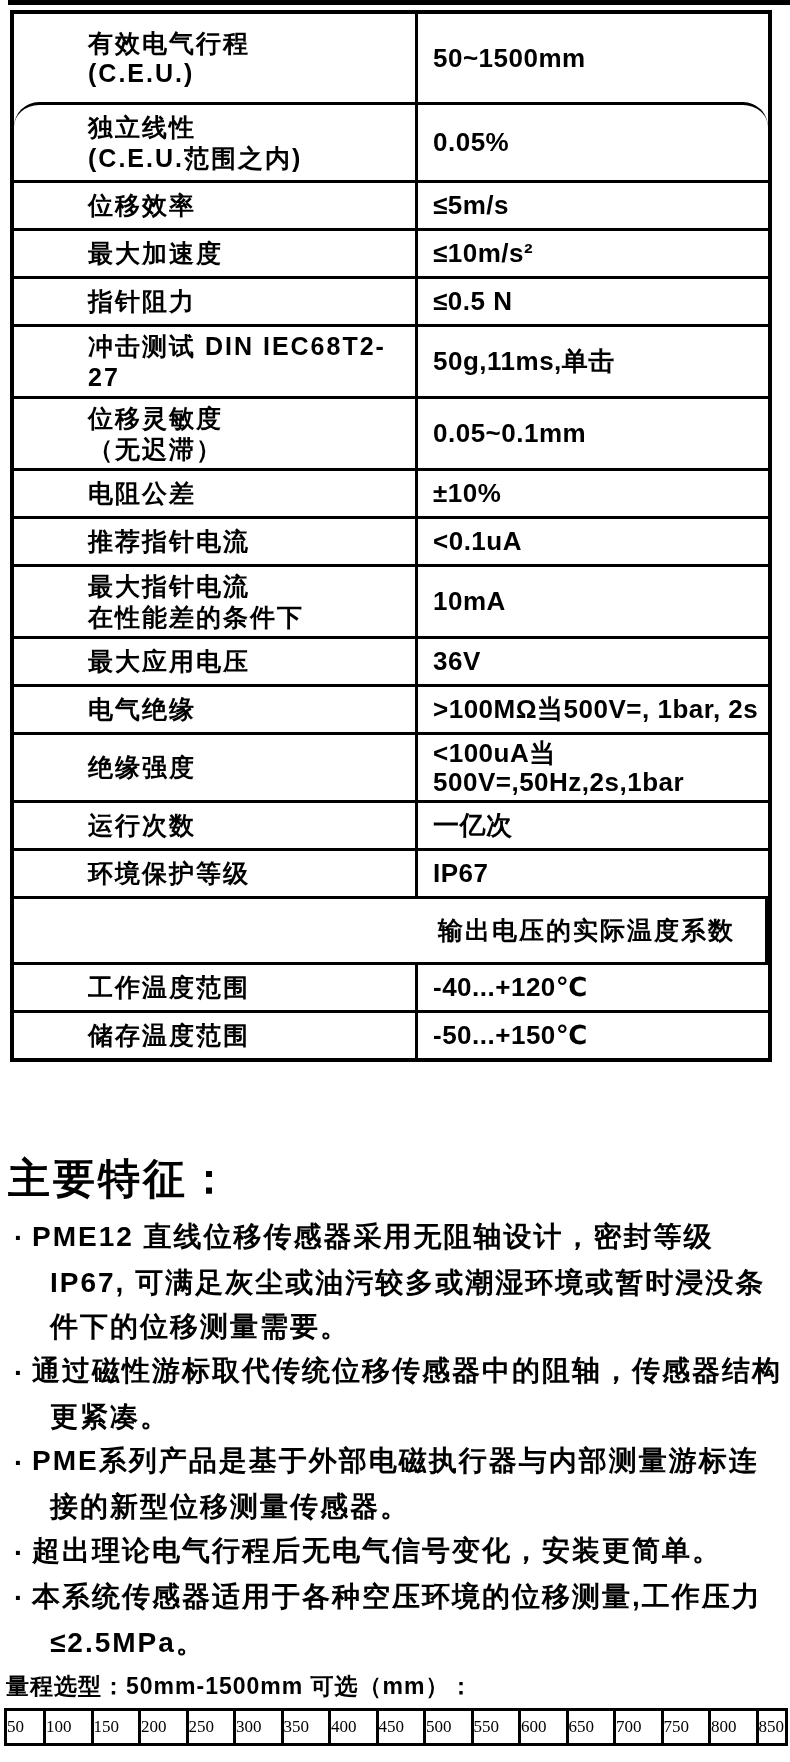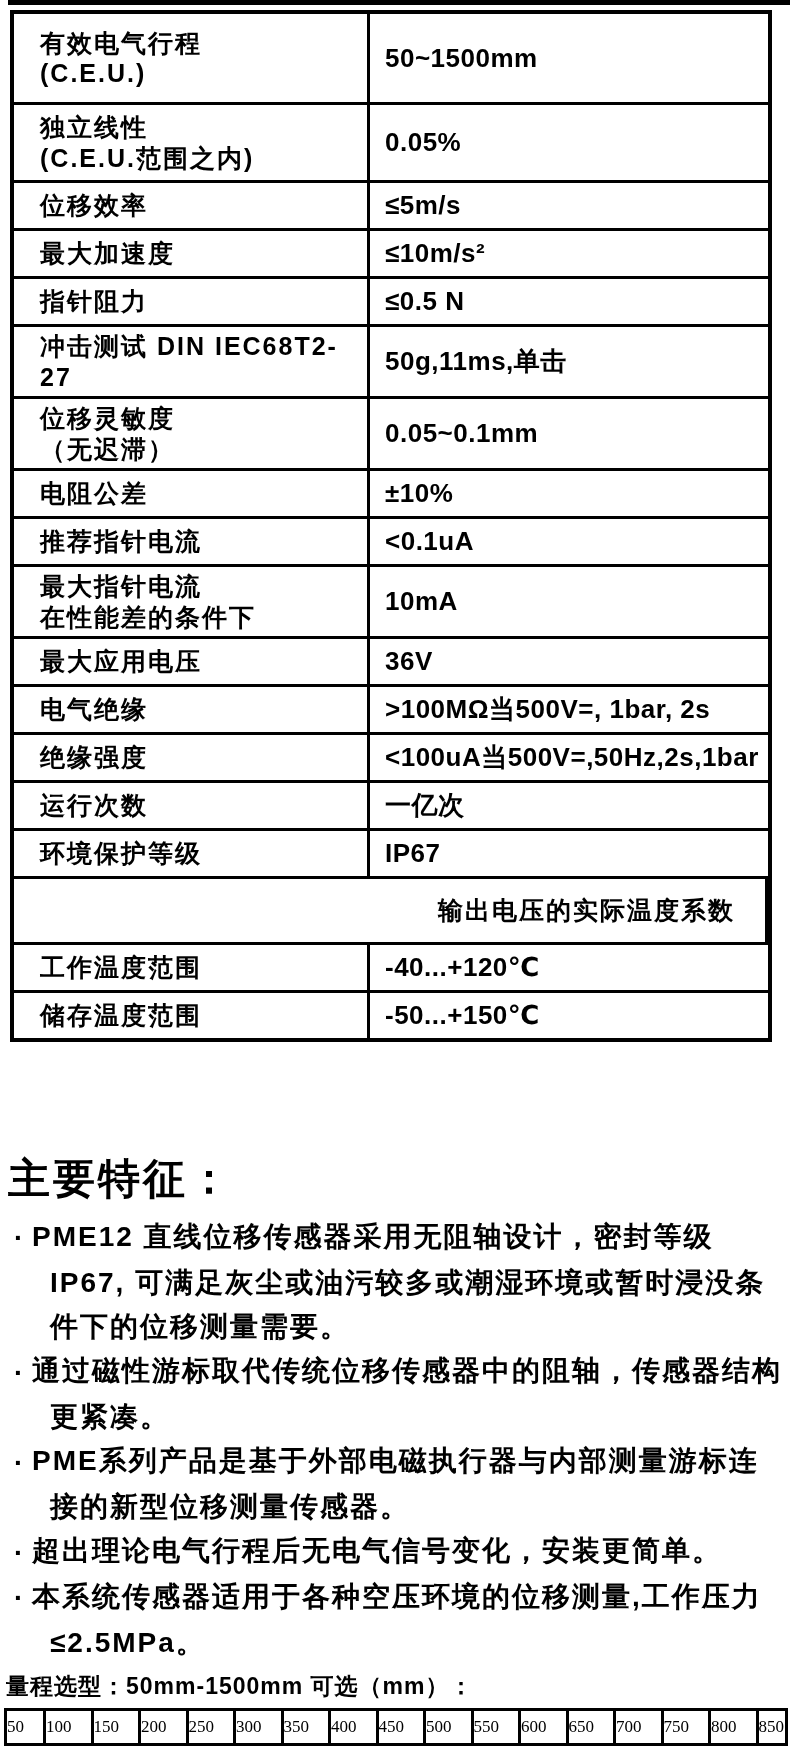--- a/index.html
+++ b/index.html
@@ -10,26 +10,26 @@
   
   .top-rule { position:absolute; top:0; left:8px; width:782px; height:5px; background:#000; }
 
   
   .spec-table { position:absolute; top:10px; left:10px; width:762px;
     border:4px solid #000; }
   .spec-row { display:flex; border-top:3px solid #000; }
   .spec-row:first-child { border-top:none; }
   .cell-label { width:356px; border-right:3px solid #000; padding:4px 6px 4px 26px;
     display:flex; flex-direction:column; justify-content:center;
-    font-size:25px; letter-spacing:2px; white-space:pre-line; line-height:1.22; }
+    font-size:25px; letter-spacing:2px; white-space:pre-line; line-height:1.22;margin-left:48px; }
   .cell-value { flex:1; padding:4px 4px 4px 15px; display:flex; align-items:center;
     font-size:26px; letter-spacing:0.5px; line-height:1.1; }
   .rh-s  { min-height:48px; }
   .rh-xl { min-height:88px; }
-  .rh-l  { min-height:78px; }
+  .rh-l  { min-height:78px;border-radius:25px; }
   .rh-m  { min-height:70px; }
   .rh-m2 { min-height:66px;justify-content:flex-end; }
 
   
   .features-heading { margin:30px 0 8px 8px; font-size:42px; letter-spacing:3px; }
   .features-list { list-style:none; margin-left:4px; width:782px; }
   .feature-item { font-size:28px; line-height:1.58; letter-spacing:2px;
     padding-left:46px; text-indent:-36px; margin-top:0; }
   .bullet-dot { display:inline-block; width:18px; text-indent:0;
     font-size:28px; vertical-align:middle; }

